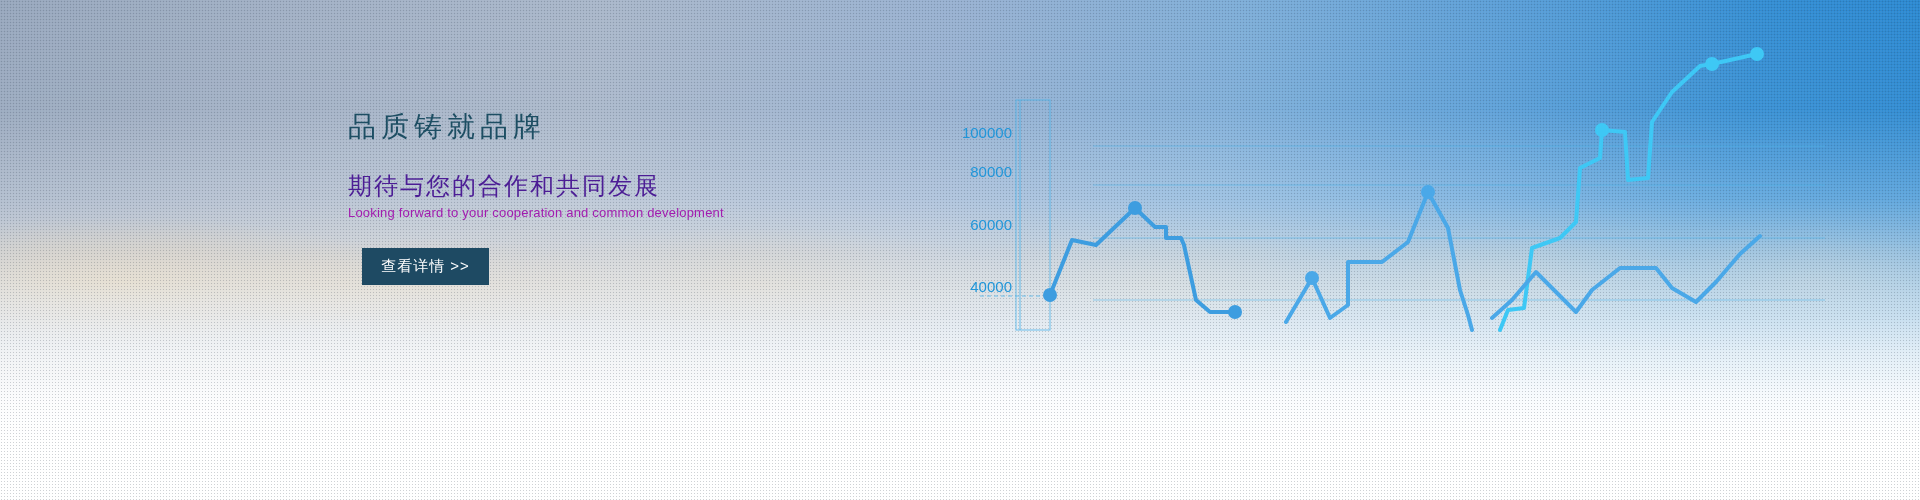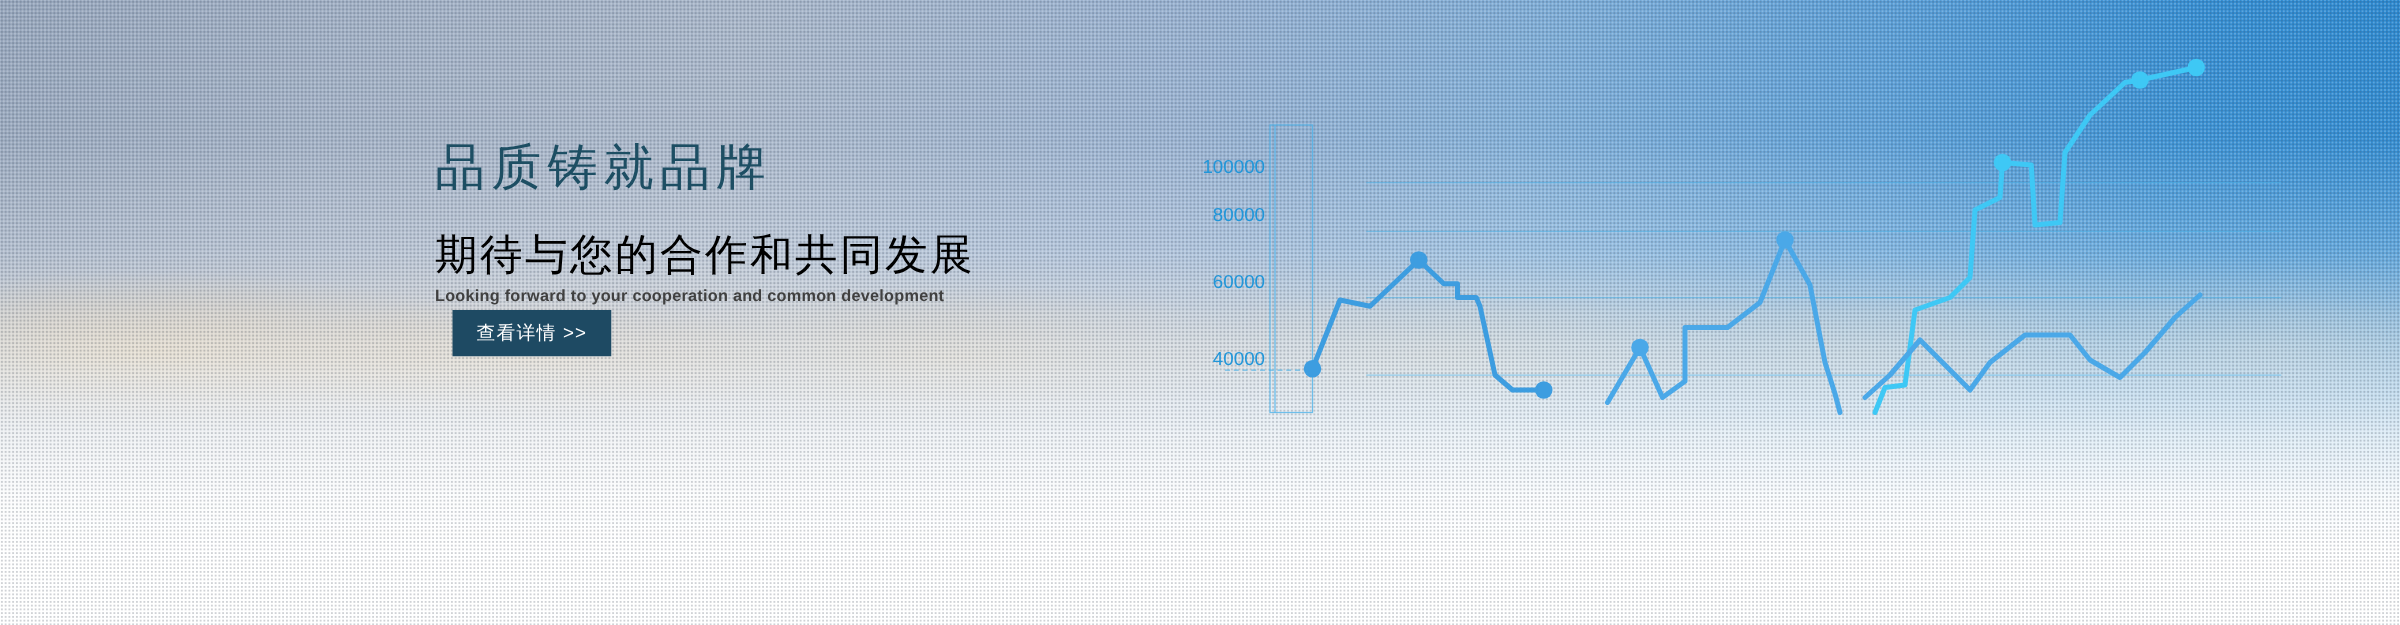--- a/index.html
+++ b/index.html
@@ -79,44 +79,44 @@
   .bg-dots2{
     background-image:
       radial-gradient(rgba(255,255,255,0.22) 0.7px, rgba(0,0,0,0) 0.75px);
     background-size:3px 3px;
     background-position:1.5px 1.5px;
   }
 
   
   .copy{position:absolute;left:348px;top:112px;width:620px;}
   .headline{
-    font-size:40px;
+    font-size:28px;
     letter-spacing:5px;
     color:#1d4e63;
     line-height:1.1;
     margin:0 0 30px 0;
     font-weight:400;
     white-space:nowrap;
   }
   .subhead{
-    font-size:34px;
+    font-size:24px;
     letter-spacing:2px;
-    color:#000000;
+    color:#4c1d95;
     line-height:1.1;
     margin:0 0 6px 0;
     font-weight:400;
     white-space:nowrap;
   }
   .subhead-en{
     font-size:13px;
     letter-spacing:.2px;
-    color:#404040;
+    color:#a21caf;
     line-height:1.2;
     margin:0;
-    font-weight:700;
+    font-weight:400;
     white-space:nowrap;
   }
   .cta{
     position:absolute;
     left:362px;
     top:248px;
     width:127px;
     height:37px;
     background:#1e4a63;
     color:#ffffff;

